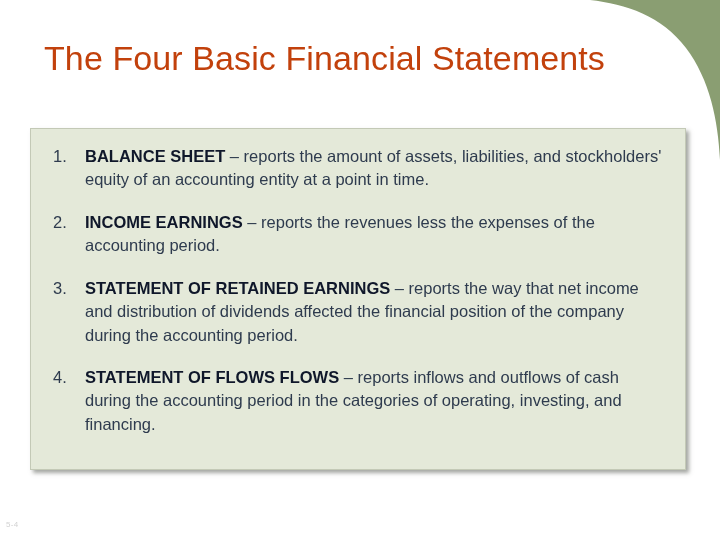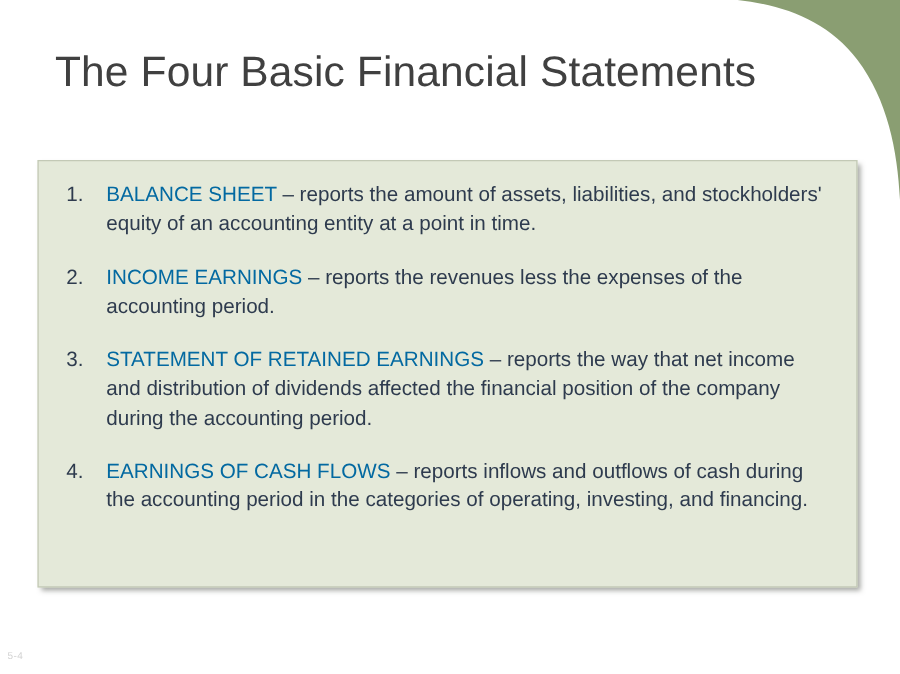--- a/index.html
+++ b/index.html
@@ -34,21 +34,21 @@
 
   
   .slide-title {
     position: absolute;
     left: 44px;
     top: 38px;
     width: 620px;
     font-size: 34px;
     line-height: 1.18;
     font-weight: 400;
-    color: #404040;
+    color: #c2410c;
     letter-spacing: 0.1px;
     white-space: nowrap;
   }
 
   
   .content-panel {
     position: absolute;
     left: 30px;
     top: 128px;
     width: 656px;
@@ -78,22 +78,22 @@
   .item-number {
     position: absolute;
     left: 2px;
     top: 0;
     width: 26px;
     text-align: left;
     color: #2e3b4e;
     font-size: 16.5px;
   }
   .item-term {
-    color: #0369a1;
-    font-weight: 400;
+    color: #0f172a;
+    font-weight: 700;
   }
   .item-desc {
     color: #2e3b4e;
   }
 
   
   .slide-number {
     position: absolute;
     left: 6px;
     bottom: 10px;
@@ -128,21 +128,21 @@
         <span class="item-term">INCOME EARNINGS</span><span class="item-desc"> – reports the revenues less the expenses of the accounting period.</span>
       </li>
 
       <li class="item">
         <span class="item-number">3.</span>
         <span class="item-term">STATEMENT OF RETAINED EARNINGS</span><span class="item-desc"> – reports the way that net income and distribution of dividends affected the financial position of the company during the accounting period.</span>
       </li>
 
       <li class="item">
         <span class="item-number">4.</span>
-        <span class="item-term">EARNINGS OF CASH FLOWS</span><span class="item-desc"> – reports inflows and outflows of cash during the accounting period in the categories of operating, investing, and financing.</span>
+        <span class="item-term">STATEMENT OF FLOWS FLOWS</span><span class="item-desc"> – reports inflows and outflows of cash during the accounting period in the categories of operating, investing, and financing.</span>
       </li>
 
     </ul>
   </div>
 
   <div class="slide-number">5-4</div>
 
 </div>
 
 </body></html>

